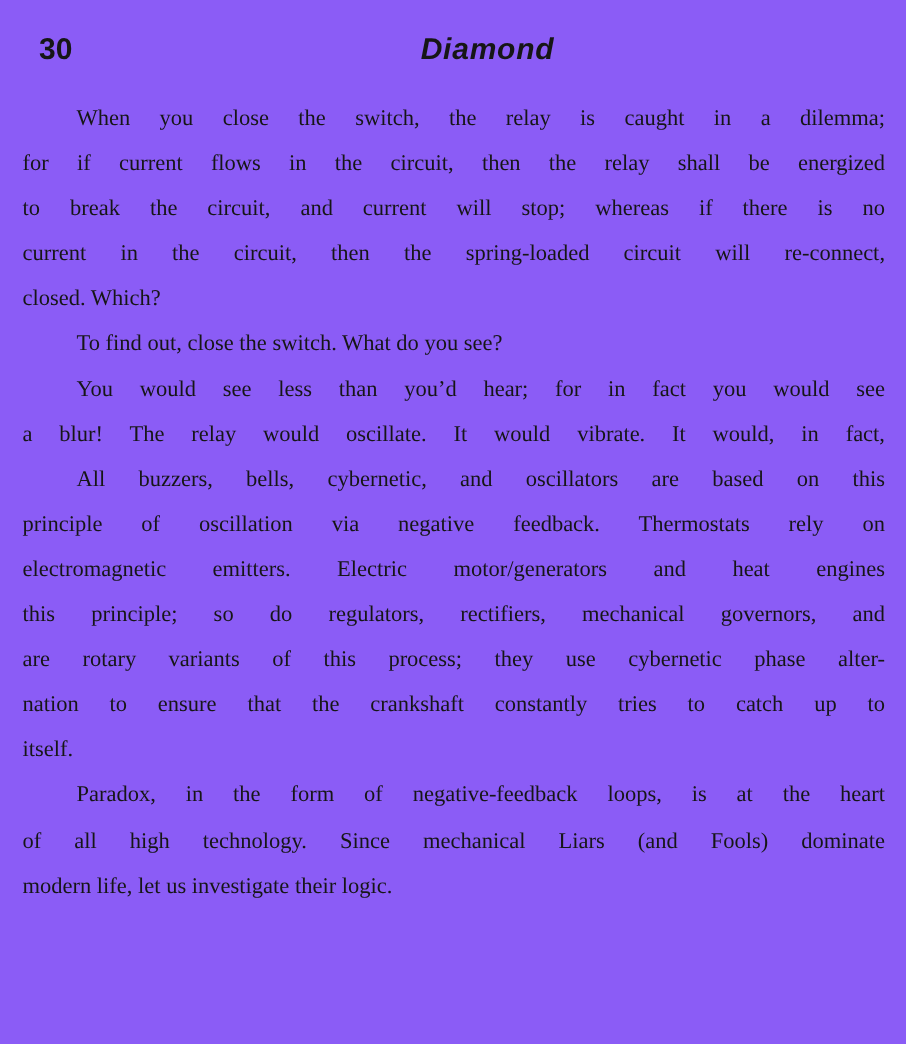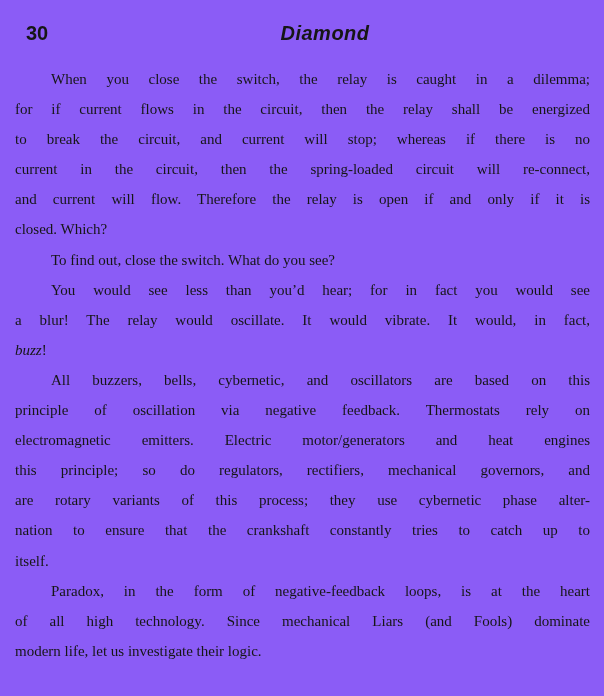--- a/index.html
+++ b/index.html
@@ -78,30 +78,28 @@
     <span class="page-number">30</span>
     <span class="head-title">Diamond</span>
   </header>
 
   <main class="body-text" id="paragraphs">
       <div class="paragraph">
         <div class="line indent">When you close the switch, the relay is caught in a dilemma;</div>
         <div class="line">for if current flows in the circuit, then the relay shall be energized</div>
         <div class="line">to break the circuit, and current will stop; whereas if there is no</div>
         <div class="line">current in the circuit, then the spring-loaded circuit will re-connect,</div>
-        <div class="line">and current will flow. Therefore the relay is open if and only if it is</div>
         <div class="line last">closed. Which?</div>
       </div>
       <div class="paragraph">
         <div class="line indent last">To find out, close the switch. What do you see?</div>
       </div>
       <div class="paragraph">
         <div class="line indent">You would see less than you’d hear; for in fact you would see</div>
         <div class="line">a blur! The relay would oscillate. It would vibrate. It would, in fact,</div>
-        <div class="line last"><span class="italic">buzz</span><span>!</span></div>
       </div>
       <div class="paragraph">
         <div class="line indent">All buzzers, bells, cybernetic, and oscillators are based on this</div>
         <div class="line">principle of oscillation via negative feedback. Thermostats rely on</div>
         <div class="line">electromagnetic emitters. Electric motor/generators and heat engines</div>
         <div class="line">this principle; so do regulators, rectifiers, mechanical governors, and</div>
         <div class="line">are rotary variants of this process; they use cybernetic phase alter-</div>
         <div class="line">nation to ensure that the crankshaft constantly tries to catch up to</div>
         <div class="line last">itself.</div>
       </div>

